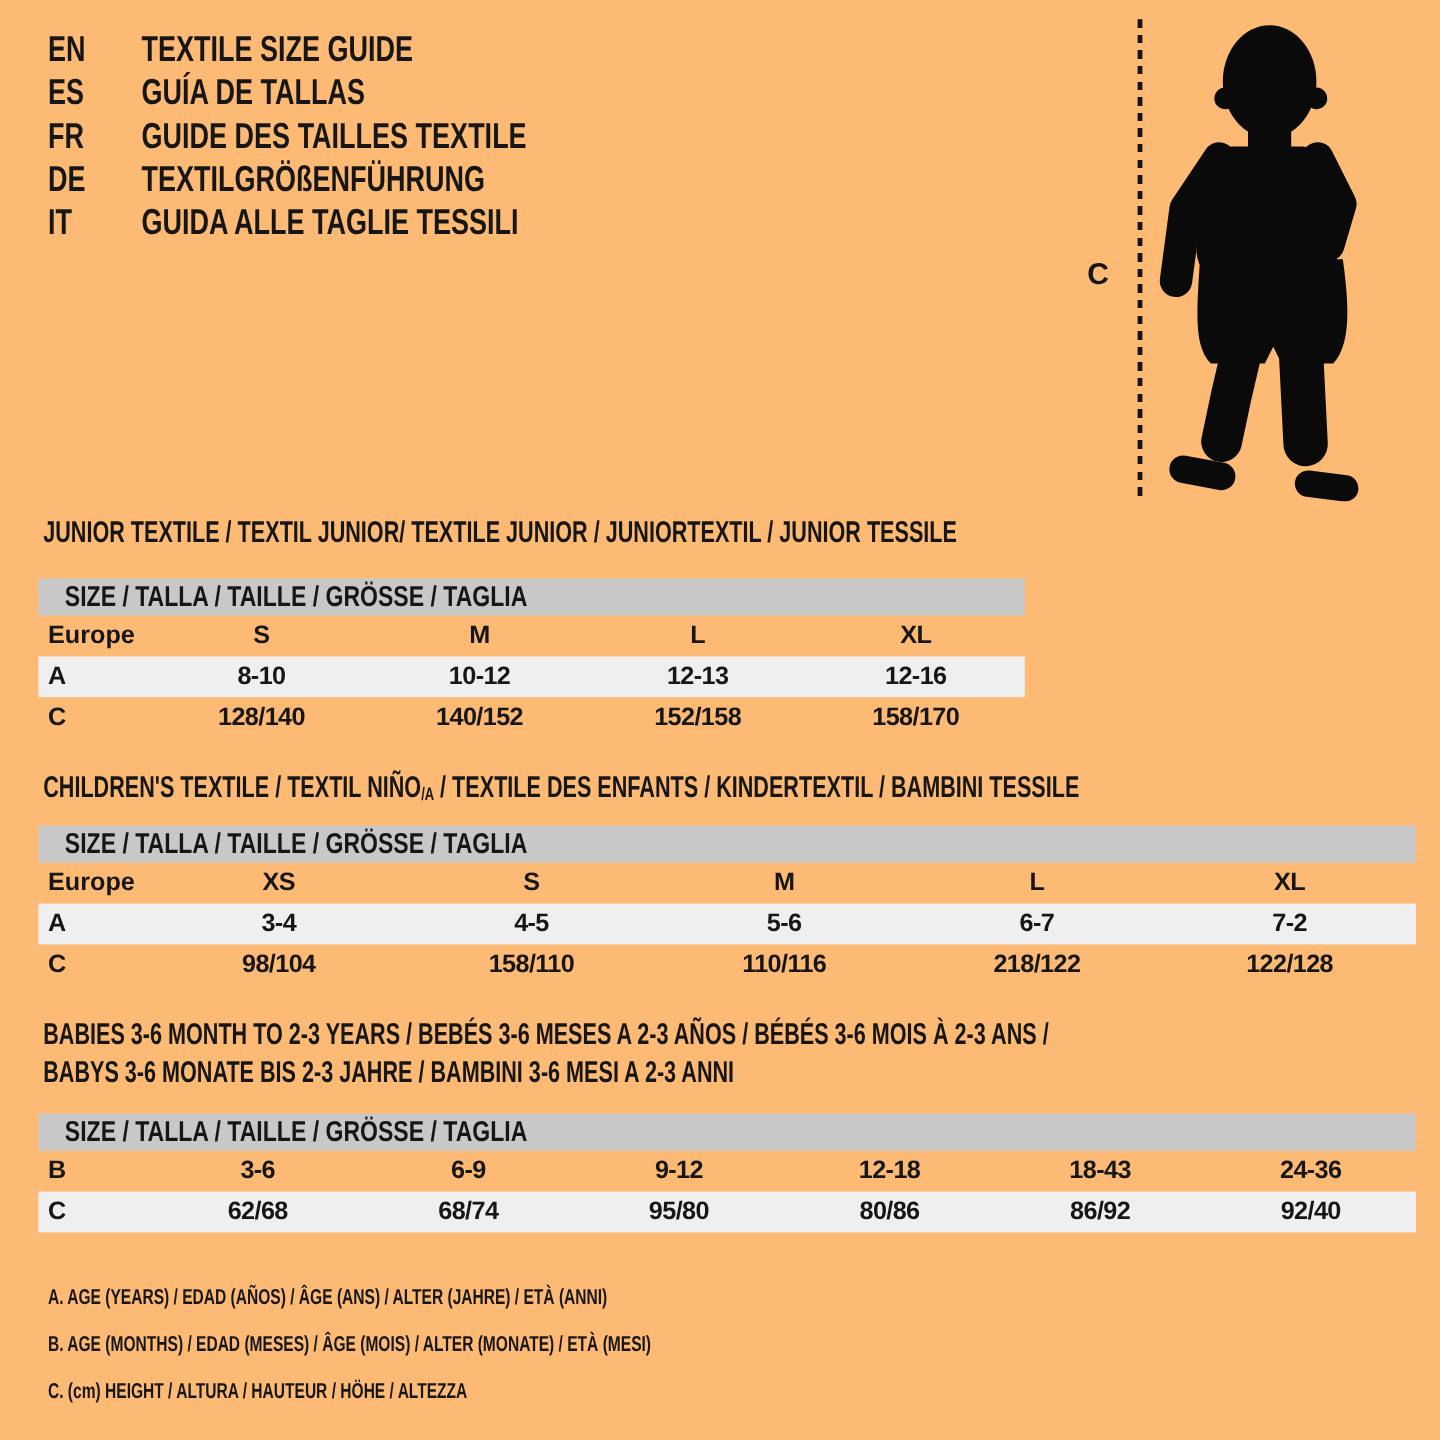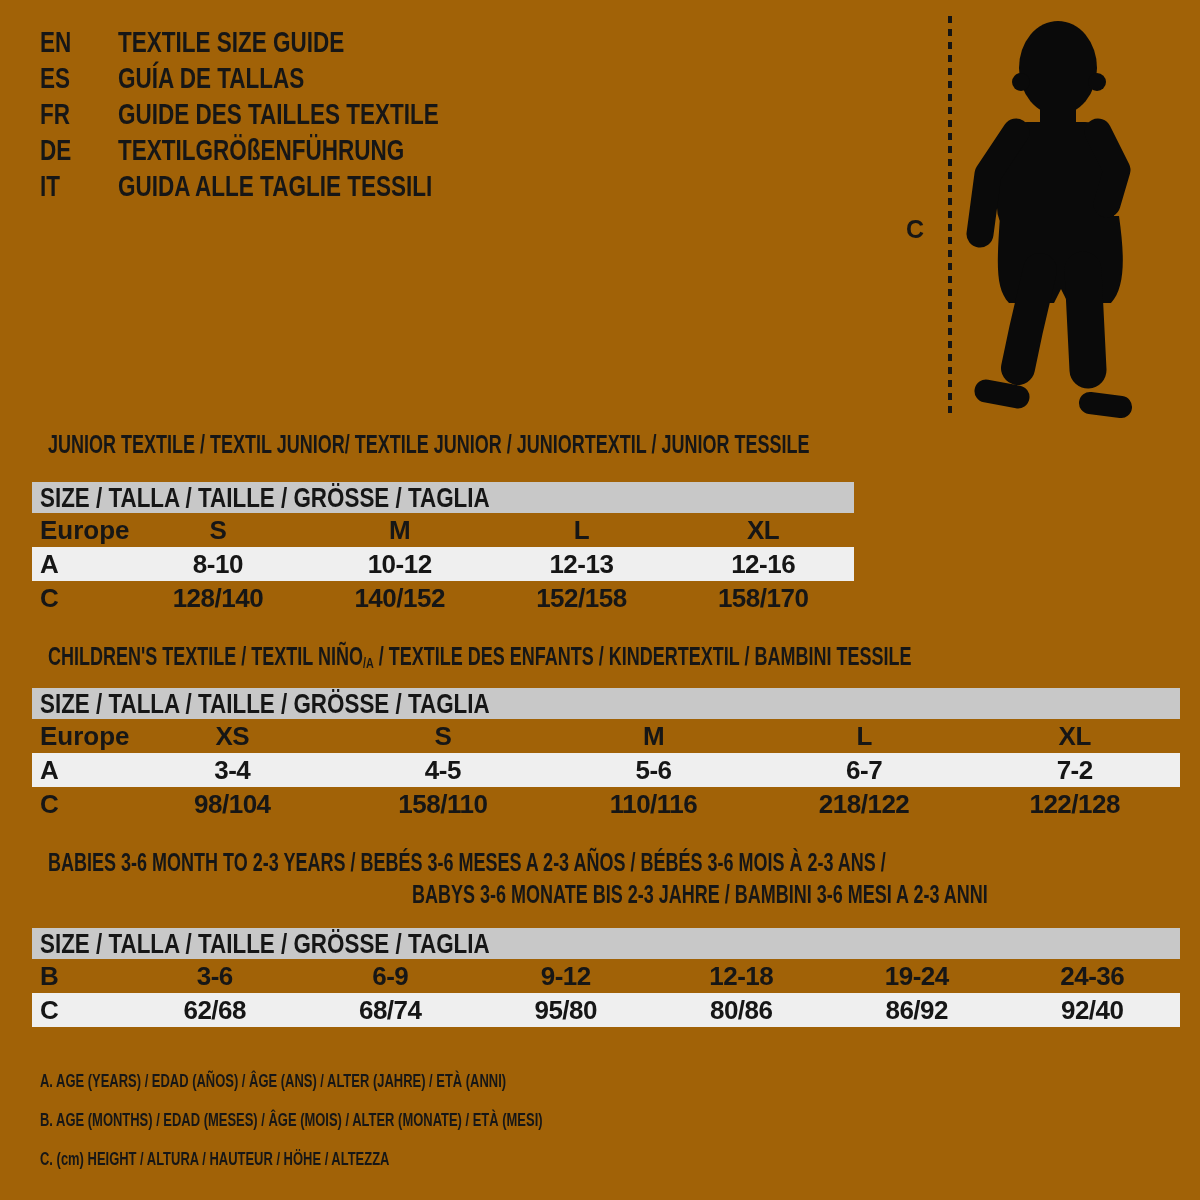--- a/index.html
+++ b/index.html
@@ -1,41 +1,41 @@
 <!DOCTYPE html>
 <html><head>
 <meta charset="utf-8">
 <style>
   html,body{margin:0;padding:0;background:#ffffff;}
   #canvas{
-    position:relative;width:1200px;height:1200px;background:#a16207;overflow:hidden;
+    position:relative;width:1200px;height:1200px;background:#fdba74;overflow:hidden;
     font-family:"Liberation Sans","DejaVu Sans",sans-serif;color:#161616;
     -webkit-font-smoothing:antialiased;
   }
   .abs{position:absolute;}
   .cond{display:inline-block;transform:scaleX(0.72);transform-origin:0 50%;white-space:nowrap;}
   .cond80{display:inline-block;transform:scaleX(0.80);transform-origin:0 50%;white-space:nowrap;}
 
   
   .lang-line{position:absolute;left:40px;height:36px;line-height:36px;font-size:30px;font-weight:bold;}
   .lang-scale{display:inline-flex;transform:scaleX(0.75);transform-origin:0 50%;white-space:nowrap;}
   .lang-code{display:inline-block;width:104px;}
 
   
   .dash-line{width:4px;height:401px;background:repeating-linear-gradient(to bottom,#141414 0 7px,transparent 7px 13px);}
   .c-marker{font-size:25px;font-weight:bold;}
 
   
-  .sec-title{position:absolute;left:48px;font-size:25px;font-weight:bold;line-height:32px;text-align:right;}
+  .sec-title{position:absolute;left:36px;font-size:25px;font-weight:bold;line-height:32px;}
   .title-sub{font-size:15px;vertical-align:-3px;}
 
   
   .size-table{position:absolute;left:32px;}
-  .thead{height:31px;line-height:31px;background:#c8c8c8;padding-left:8px;font-size:28px;font-weight:bold;}
-  .trow{display:flex;height:34px;line-height:34px;font-size:26px;font-weight:bold;}
+  .thead{height:31px;line-height:31px;background:#c8c8c8;padding-left:22px;font-size:24px;font-weight:bold;}
+  .trow{display:flex;height:34px;line-height:34px;font-size:21px;font-weight:bold;}
   .trow.alt{background:#efefef;}
   .tlabel{width:95px;padding-left:8px;box-sizing:border-box;flex:none;}
   .tcell{flex:1;text-align:center;letter-spacing:-0.5px;}
 
   
   .legend-line{position:absolute;left:40px;height:39px;line-height:39px;font-size:18px;font-weight:bold;}
 </style>
 </head>
 <body>
 
@@ -159,21 +159,21 @@
     <span class="cond">BABYS 3-6 MONATE BIS 2-3 JAHRE / BAMBINI 3-6 MESI A 2-3 ANNI</span>
   </div>
   <div class="size-table" style="top:928px;width:1148px;">
     <div class="thead"><span class="cond80">SIZE / TALLA / TAILLE / GRÖSSE / TAGLIA</span></div>
     <div class="trow">
       <div class="tlabel">B</div>
       <div class="tcell">3-6</div>
       <div class="tcell">6-9</div>
       <div class="tcell">9-12</div>
       <div class="tcell">12-18</div>
-      <div class="tcell">19-24</div>
+      <div class="tcell">18-43</div>
       <div class="tcell">24-36</div>
     </div>
     <div class="trow alt">
       <div class="tlabel">C</div>
       <div class="tcell">62/68</div>
       <div class="tcell">68/74</div>
       <div class="tcell">95/80</div>
       <div class="tcell">80/86</div>
       <div class="tcell">86/92</div>
       <div class="tcell">92/40</div>

